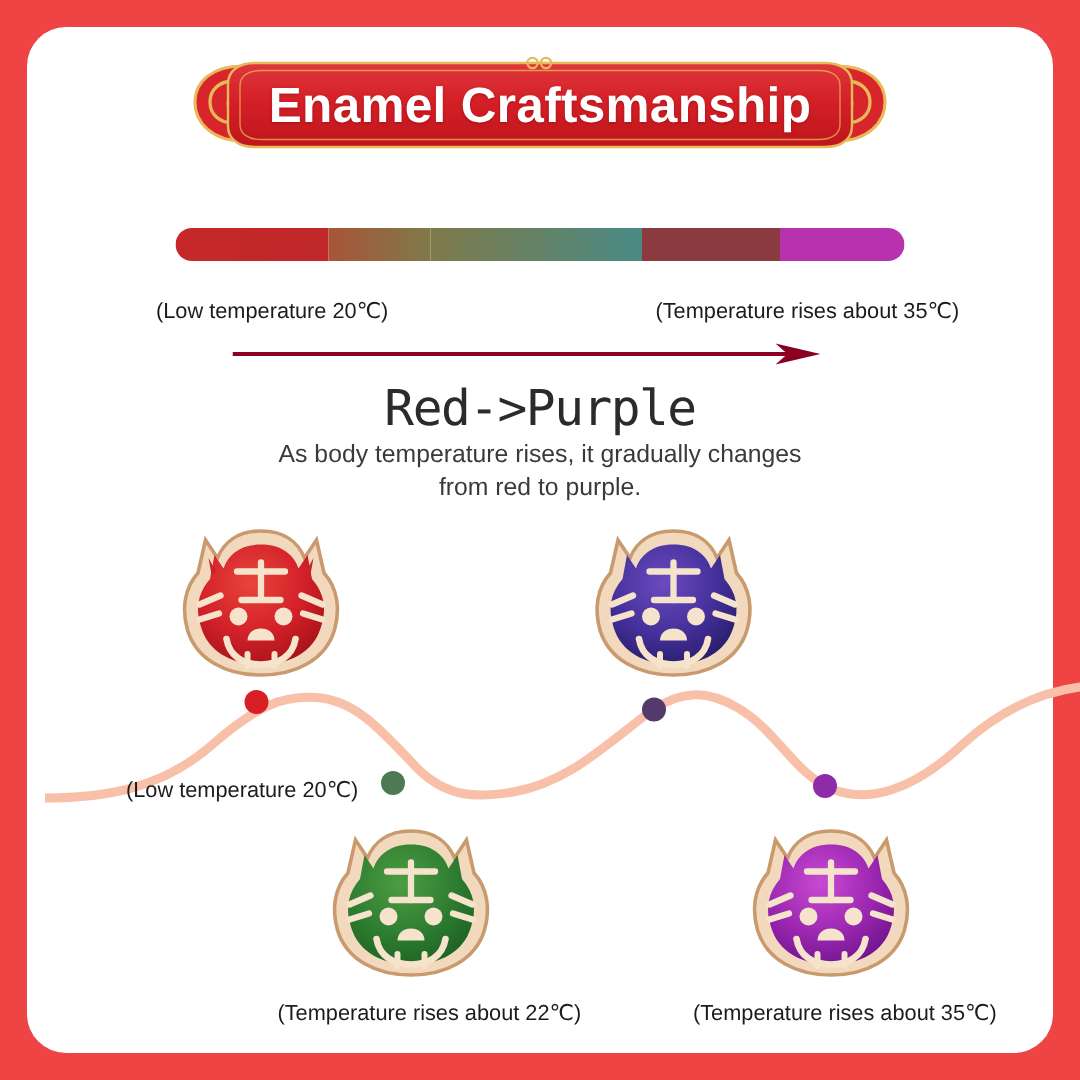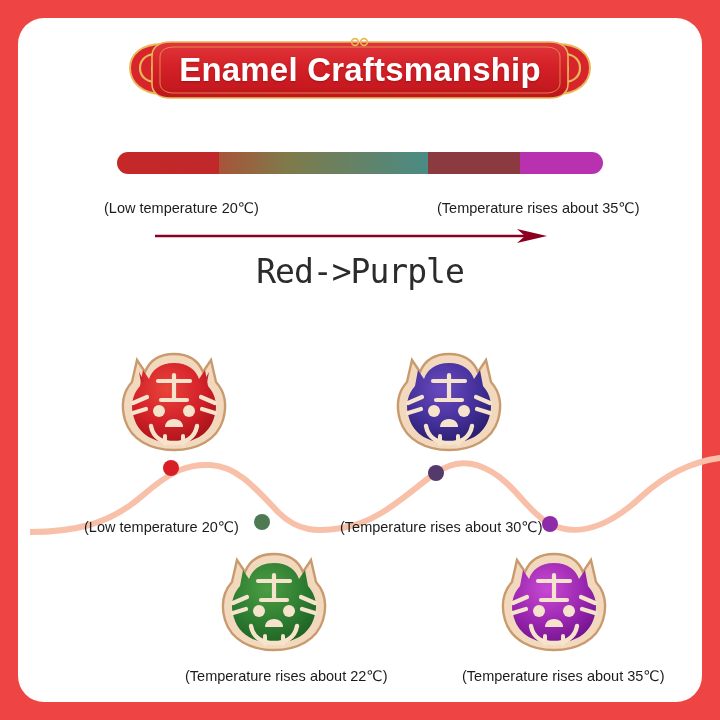--- a/index.html
+++ b/index.html
@@ -157,20 +157,24 @@
   <div class="bar-label bar-label-right">(Temperature rises about 35℃)</div>
 
   <div class="arrow-wrap">
     <svg width="392" height="22" viewBox="0 0 392 22">
       <line x1="0" y1="8" x2="372" y2="8" stroke="#8B0020" stroke-width="2.6"></line>
       <path d="M362,1 L392,8 L362,15 L370,8 Z" fill="#8B0020"></path>
     </svg>
   </div>
 
   <div class="headline">Red-&gt;Purple</div>
+  <div class="subtext">
+    <div>As body temperature rises, it gradually changes</div>
+    <div>from red to purple.</div>
+  </div>
 
   <div class="wave-wrap">
     <svg width="690" height="110" viewBox="0 0 690 110">
       <path d="M0,92 C40,92 78,86 112,56 C142,30 158,24 180,25 C205,26 222,44 248,72
                C268,92 288,92 312,88 C348,82 372,58 404,34 C424,20 442,20 462,32
                C486,46 498,72 520,84 C548,98 580,86 612,56 C634,36 660,22 690,18" fill="none" stroke="#F8C0A8" stroke-width="6" stroke-linecap="round"></path>
       <circle id="dot0" cx="141" cy="28" r="8" fill="#D91F26"></circle>
       <circle id="dot1" cx="232" cy="82" r="8" fill="#4E7A53"></circle>
       <circle id="dot2" cx="406" cy="33" r="8" fill="#54396B"></circle>
       <circle id="dot3" cx="520" cy="84" r="8" fill="#8E2BA8"></circle>
@@ -300,17 +304,16 @@
         <circle cx="46" cy="63" r="6" fill="#F6E3CC"></circle>
           <circle cx="76" cy="63" r="6" fill="#F6E3CC"></circle>
         <path d="M61,71 C55,71 52,75 52,79 L70,79 C70,75 67,71 61,71 Z" fill="#F6E3CC"></path>
         <path d="M38,78 C40,90 50,95 61,95 C72,95 82,90 84,78" fill="none" stroke="#F6E3CC" stroke-width="4.4" stroke-linecap="round"></path>
         <path d="M52,88 L52,96 M70,88 L70,96" stroke="#F6E3CC" stroke-width="4" stroke-linecap="round"></path>
       </g>
     </svg>
   </div>
 
   <div class="curve-label" style="left:84px;top:519px;">(Low temperature 20℃)</div>
-  <div class="curve-label" style="left:340px;top:519px;">(Temperature rises about 30℃)</div>
   <div class="curve-label" style="left:185px;top:668px;">(Temperature rises about 22℃)</div>
   <div class="curve-label" style="left:462px;top:668px;">(Temperature rises about 35℃)</div>
 
 </div>
 
 </body></html>

